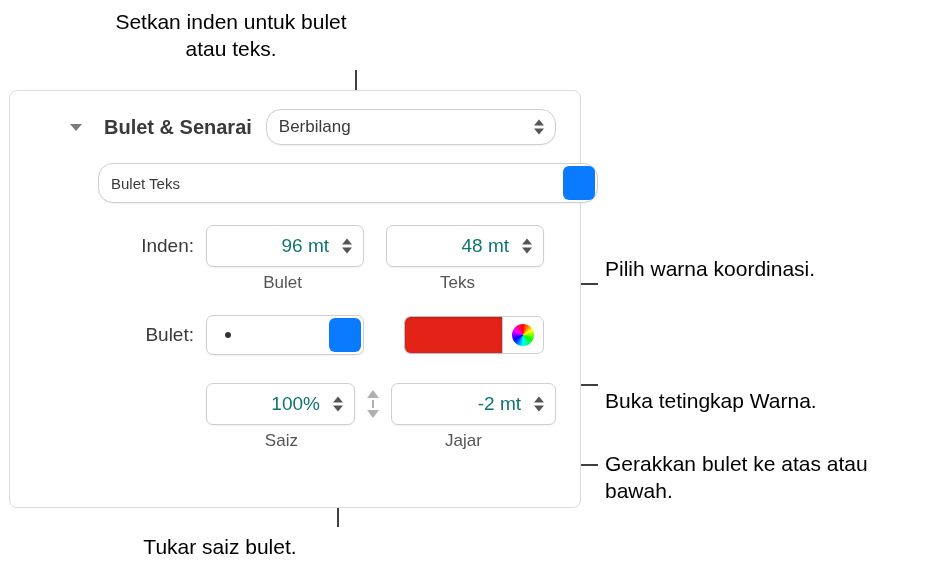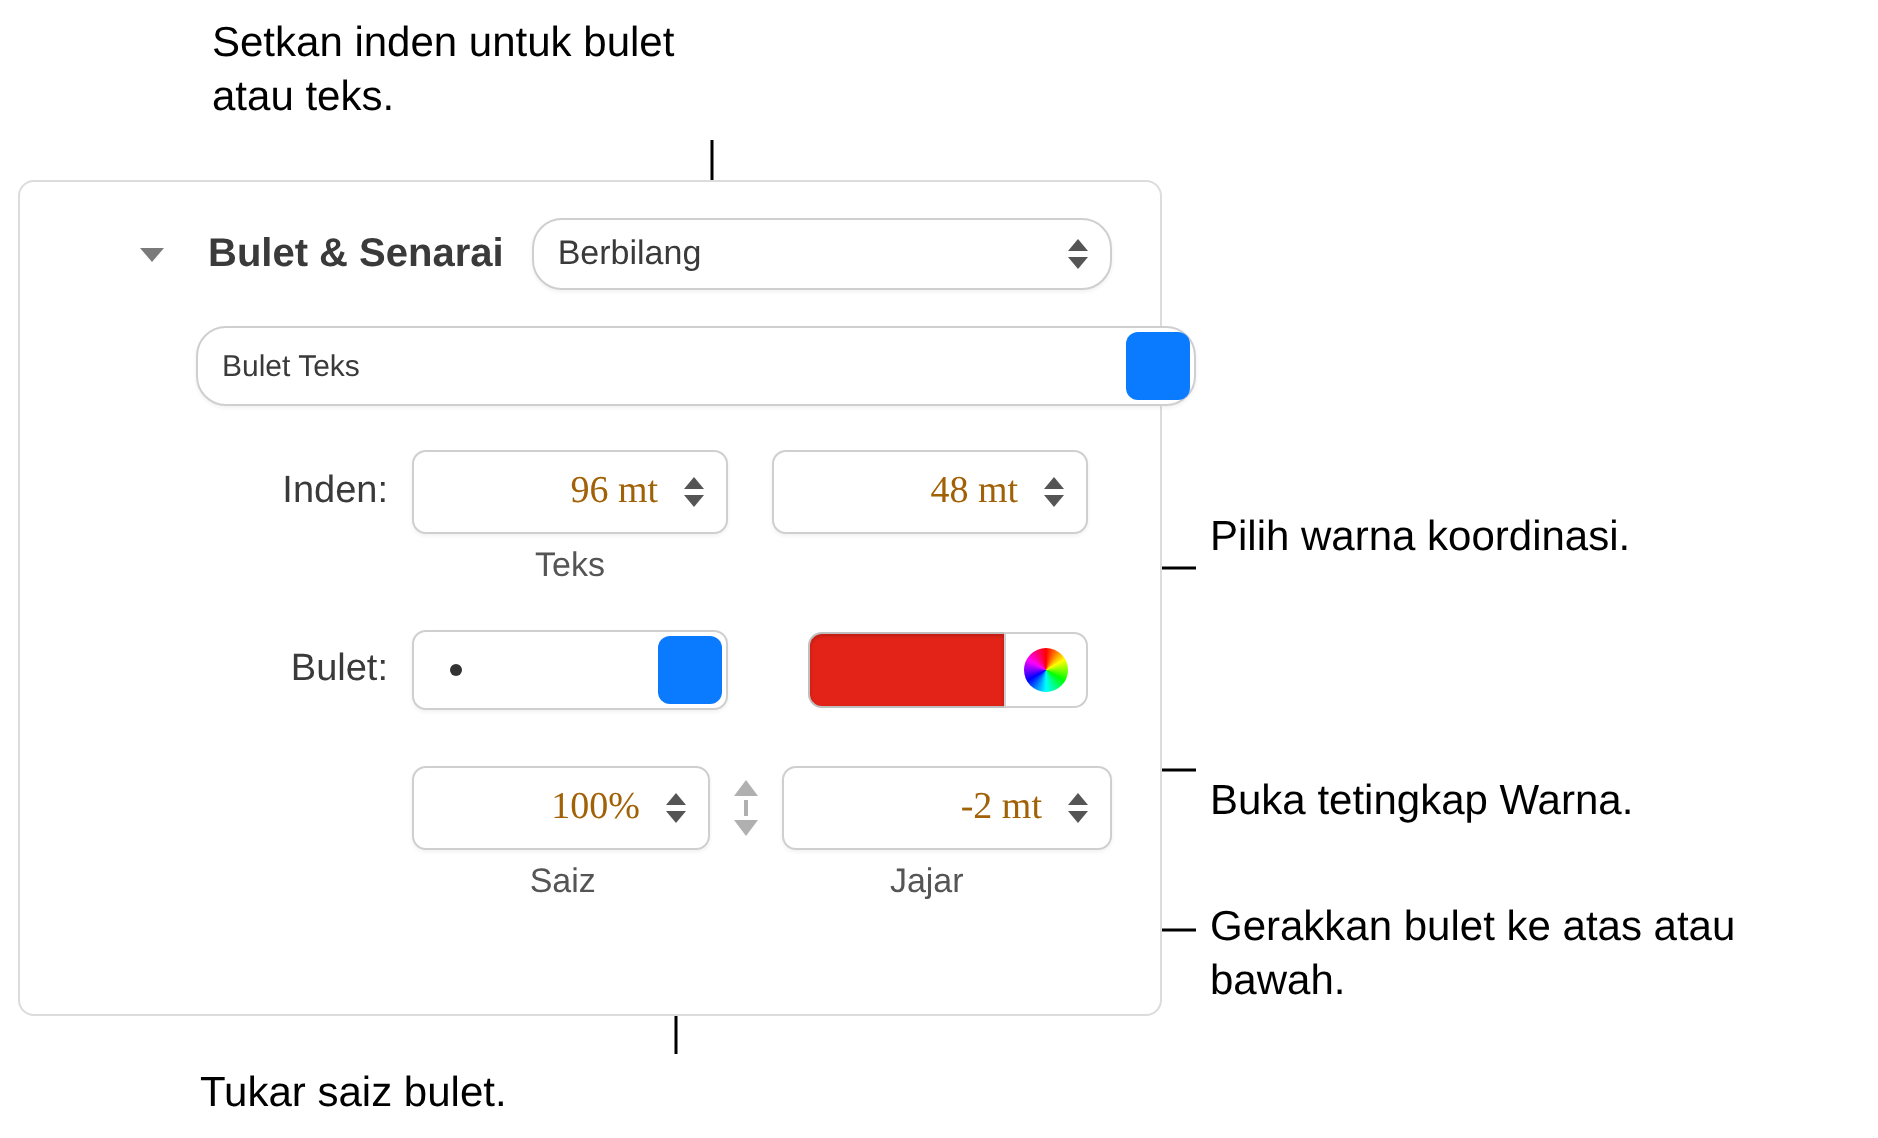--- a/index.html
+++ b/index.html
@@ -14,21 +14,21 @@
     }
 
     
     .callout {
       position: absolute;
       font-size: 21px;
       line-height: 1.3;
       color: #000;
       text-align: left;
     }
-    .callout.right-align { text-align: left; }
+    .callout.right-align { text-align: center; }
 
     
     svg.lines {
       position: absolute;
       top: 0; left: 0;
       width: 939px; height: 569px;
       pointer-events: none;
     }
     svg.lines path {
       fill: none;
@@ -155,23 +155,22 @@
       background: #fff;
       border: 1px solid #cfcfcf;
       border-radius: 7px;
       height: 42px;
       width: 158px;
       display: flex;
       align-items: center;
       justify-content: flex-end;
       padding: 0 34px 0 10px;
       font-size: 19px;
-      color: #a16207;
+      color: #0f766e;
       box-shadow: 0 1px 2px rgba(0,0,0,0.06);
-      font-family: Liberation Serif, serif;
     }
 
     .sub-labels {
       display: flex;
       margin-left: 108px;
       gap: 0;
       margin-bottom: 22px;
       margin-top: 4px;
     }
     .sub-labels span {
@@ -323,20 +322,21 @@
     <div class="gap22"></div>
     <div class="stepper">
       <span>48 mt</span>
       <div class="arrows">
         <div class="up"></div>
           <div class="down"></div>
       </div>
     </div>
   </div>
   <div class="sub-labels">
+    <span>Bulet</span>
     <span>Teks</span>
   </div>
 
   <div class="row">
     <div class="row-label">Bulet:</div>
     <div class="bullet-select">
       <div class="dot"></div>
       <div class="cap">
         <div class="up"></div>
           <div class="down"></div>

